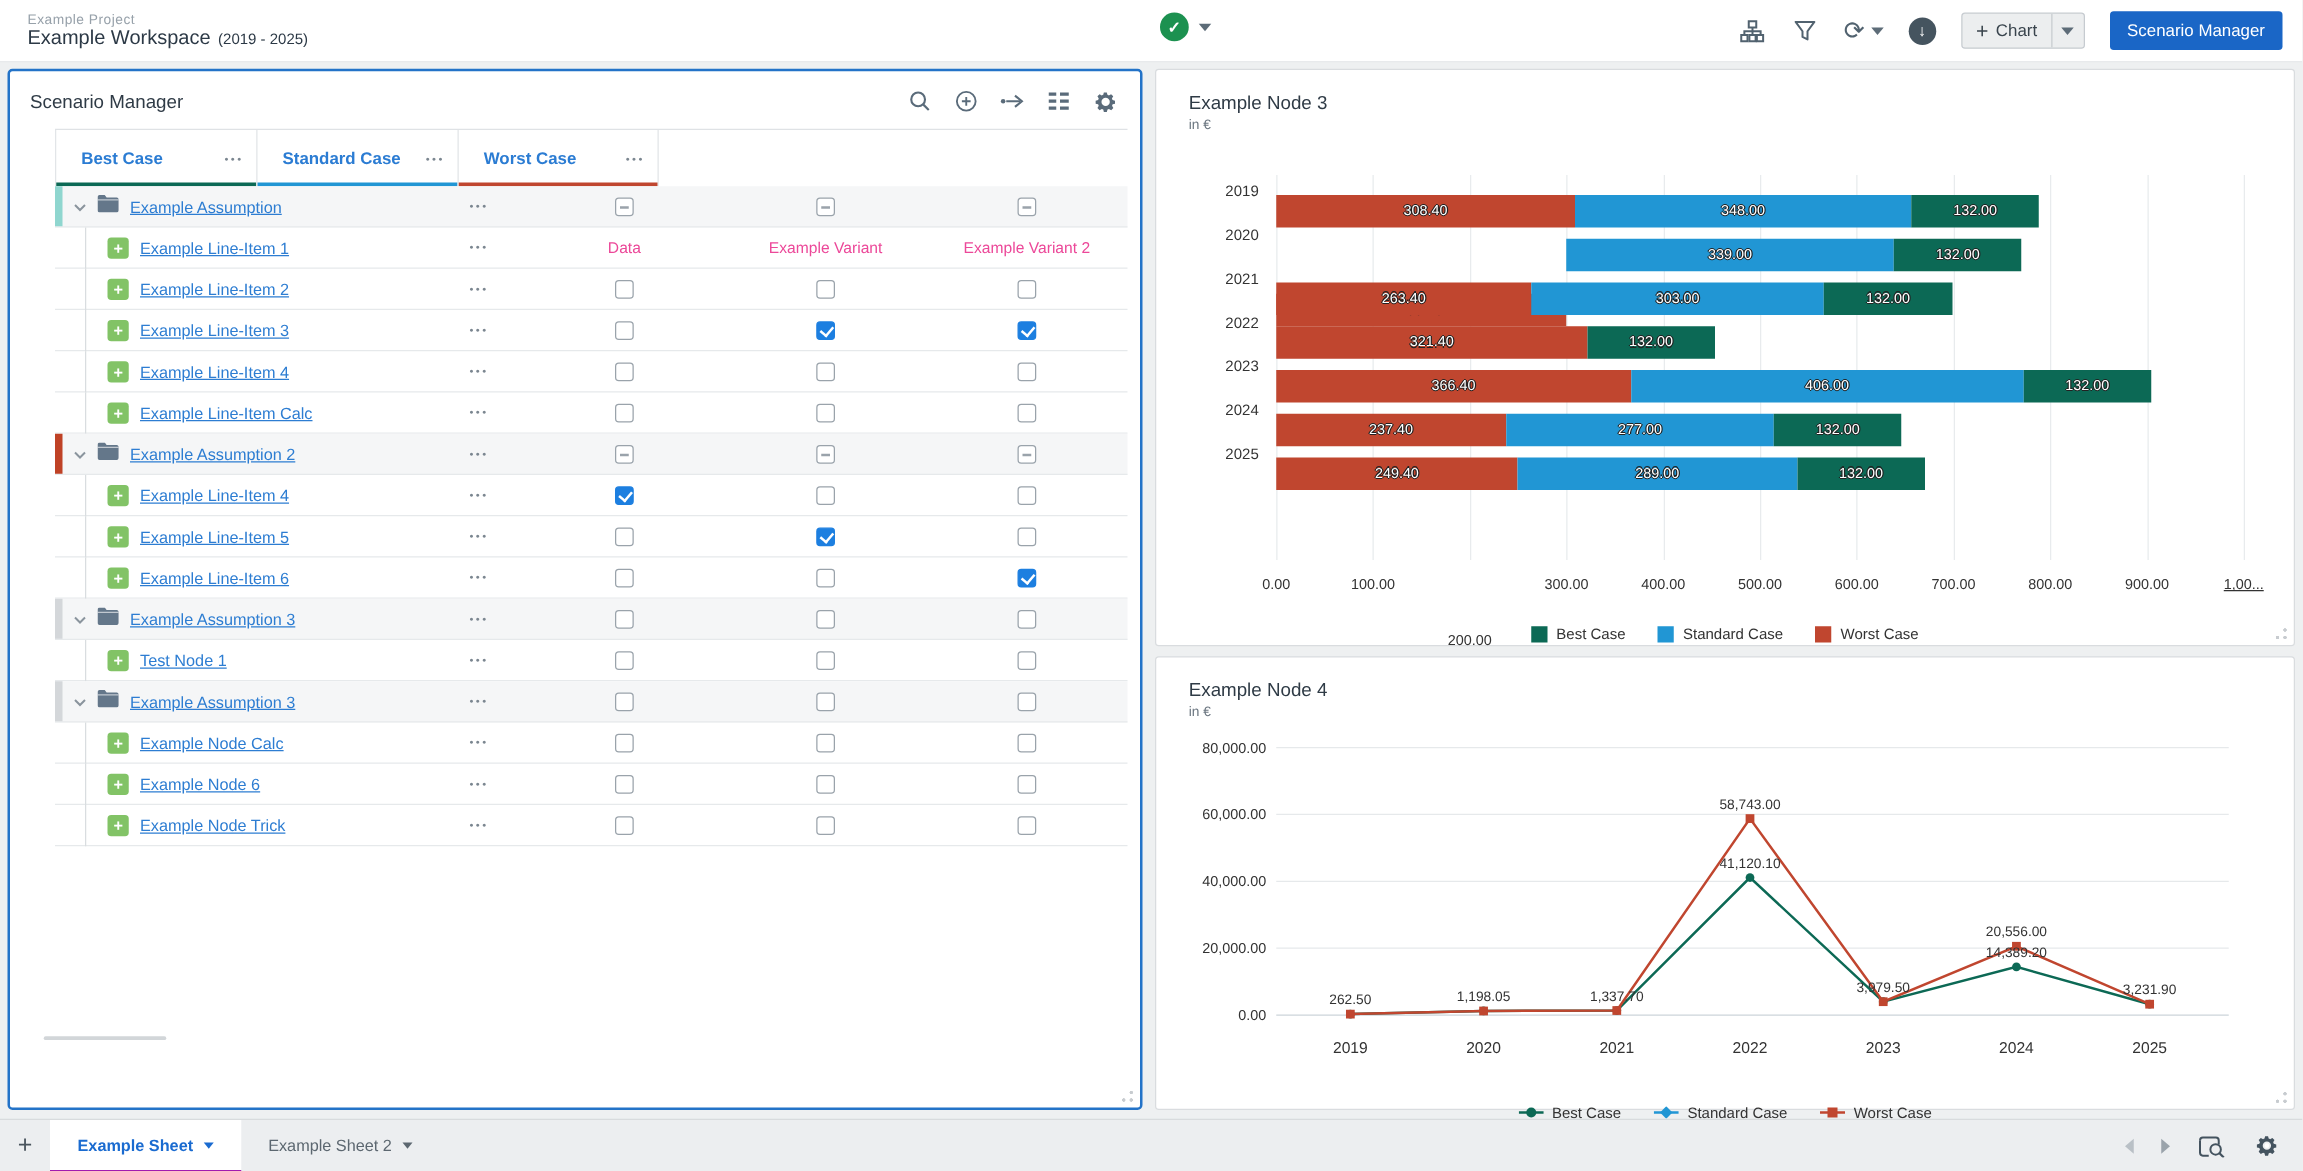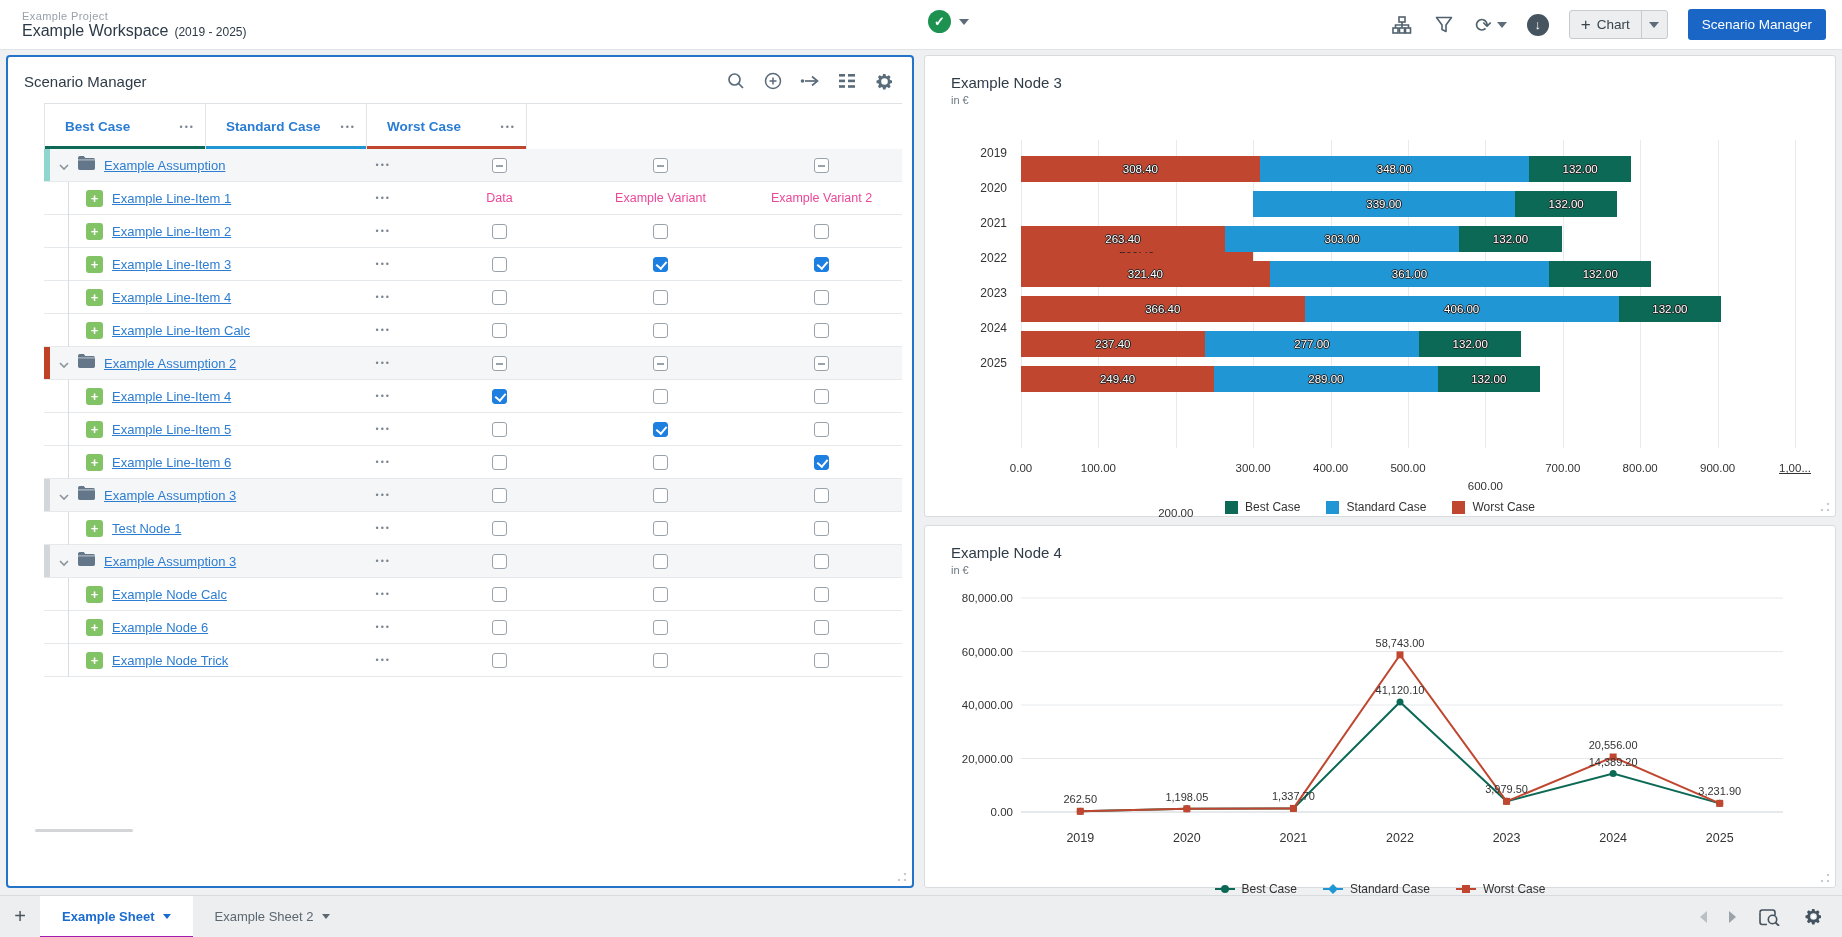--- a/index.html
+++ b/index.html
@@ -572,23 +572,20 @@
             <span>132.00</span>
           </div>
         </div>
       </div>
       <div class="bar-row">
         <div class="bar-ylabel">2022</div>
         <div class="bar-track" style="width: 100%;">
           <div class="bar-seg" style="width: 32.14%; background: rgb(192, 70, 47);">
             <span>321.40</span>
           </div>
-          <div class="bar-seg" style="width: 36.1%; background: rgb(33, 150, 212);">
-            <span>361.00</span>
-          </div>
           <div class="bar-seg" style="width: 13.2%; background: rgb(12, 105, 85);">
             <span>132.00</span>
           </div>
         </div>
       </div>
       <div class="bar-row">
         <div class="bar-ylabel">2023</div>
         <div class="bar-track" style="width: 100%;">
           <div class="bar-seg" style="width: 36.64%; background: rgb(192, 70, 47);">
             <span>366.40</span>
@@ -630,21 +627,21 @@
         </div>
       </div>
     </div>
   <div class="bar-xticks" id="barXTicks">
       <div style="left: 0%;">0.00</div>
       <div style="left: 10%;">100.00</div>
       <div style="left: 20%; margin-top: 45px;">200.00</div>
       <div style="left: 30%;">300.00</div>
       <div style="left: 40%;">400.00</div>
       <div style="left: 50%;">500.00</div>
-      <div style="left: 60%; margin-top: 18px;">600.00</div>
+      <div style="left: 60%;">600.00</div>
       <div style="left: 70%;">700.00</div>
       <div style="left: 80%;">800.00</div>
       <div style="left: 90%;">900.00</div>
       <div style="left: 100%; text-decoration: underline;">1,00...</div>
     </div>
   <div class="chart-legend" id="barLegend">
       <div class="legend-item">
         <span class="legend-swatch" style="background: rgb(12, 105, 85);"></span>
         <span>Best Case</span>
       </div>

